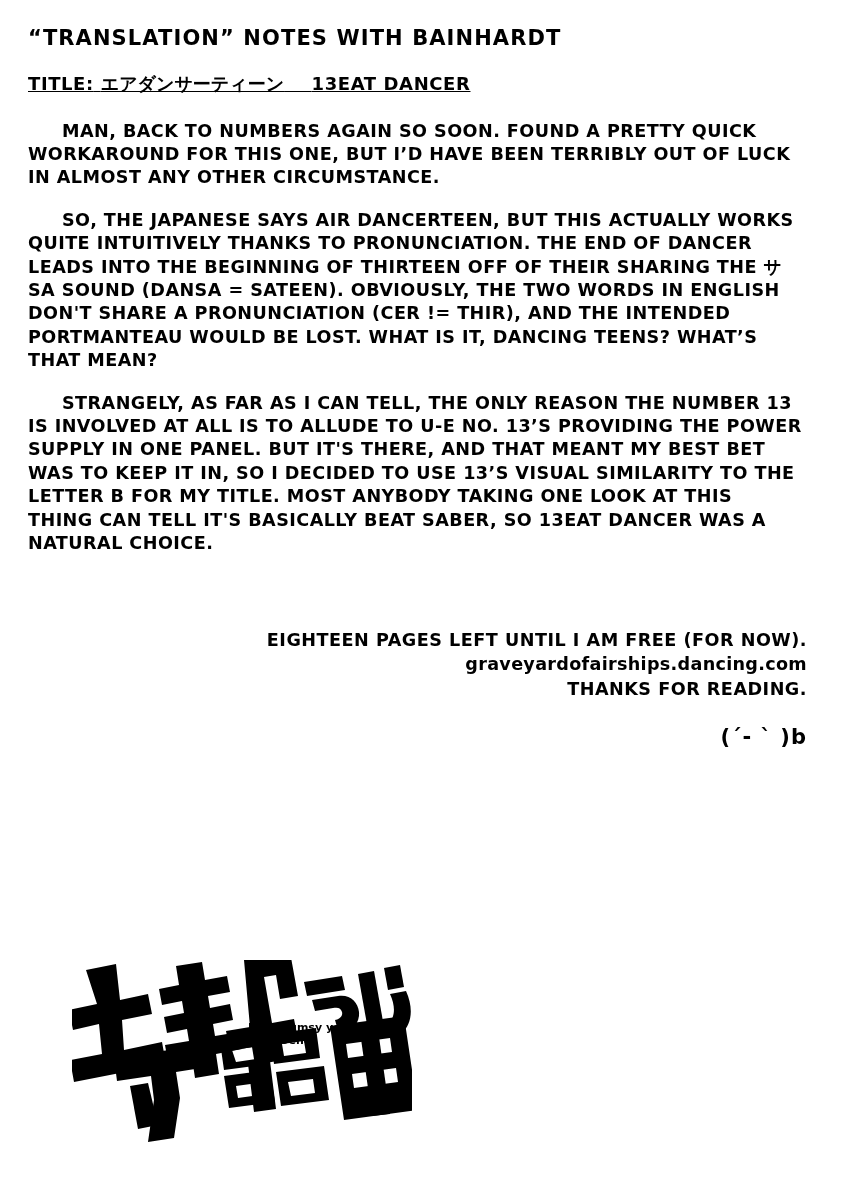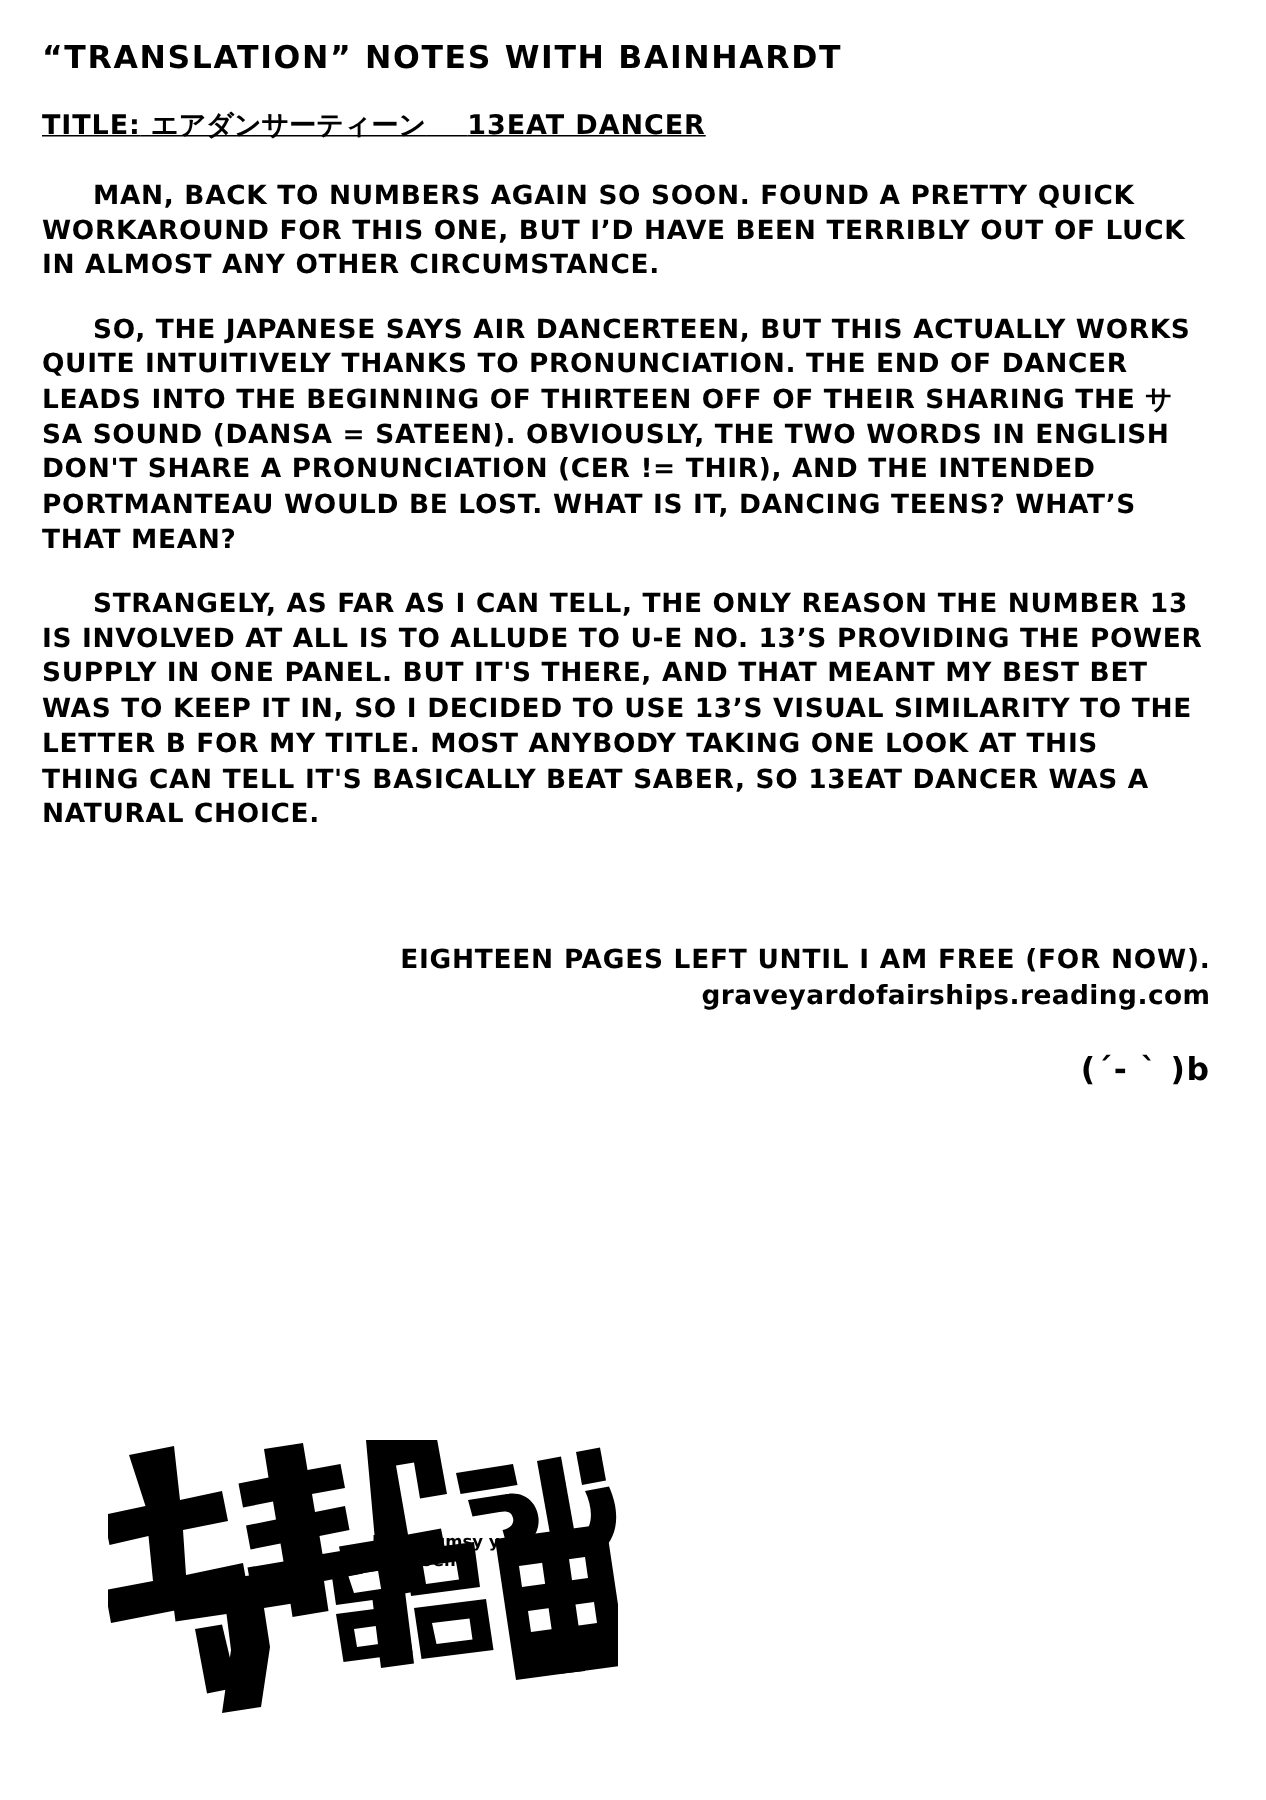--- a/index.html
+++ b/index.html
@@ -127,21 +127,22 @@
     </p>
 
     <p class="para">Man, back to numbers again so soon. Found a pretty quick workaround for this one, but I’d have been terribly out of luck in almost any other circumstance.</p>
     <p class="para">So, the Japanese says air dancerteen, but this actually works quite intuitively thanks to pronunciation. The end of dancer leads into the beginning of thirteen off of their sharing the サ sa sound (dansa = sateen). Obviously, the two words in English don't share a pronunciation (cer != thir), and the intended portmanteau would be lost. What is it, dancing teens? What’s that mean?</p>
     <p class="para">Strangely, as far as I can tell, the only reason the number 13 is involved at all is to allude to u-e no. 13’s providing the power supply in one panel. But it's there, and that meant my best bet was to keep it in, so I decided to use 13’s visual similarity to the letter b for my title. Most anybody taking one look at this thing can tell it's basically Beat Saber, so 13eat Dancer was a natural choice.</p>
 
   </div>
 
   <div class="closing">
     <div>Eighteen pages left until I am free (for now).</div>
-    <div class="credit">graveyardofairships.reading.com</div>
+    <div class="credit">graveyardofairships.dancing.com</div>
+    <div>Thanks for reading.</div>
     <div class="kaomoji">(´- ` )b</div>
   </div>
 
   <div class="logo">
     <svg width="340" height="190" viewBox="0 0 340 190">
       <g fill="#000000">
 
         <path d="M14 10 l30 -6 l4 36 l28 -6 l4 20 l-30 6 l2 30 l38 -8 l4 22 l-92 18 l-4 -22 l32 -6 l-3 -30 l-26 6 l-4 -20 l28 -6 z"></path>
 
         <path d="M104 6 l26 -4 l3 18 l22 -4 l3 16 l-22 4 l2 12 l20 -4 l3 16 l-20 4 l2 12 l24 -4 l3 17 l-26 5 l3 20 l-24 4 l-3 -20 l-24 4 l-3 -17 l24 -4 l-2 -12 l-20 4 l-3 -16 l20 -4 l-2 -12 l-20 4 l-3 -16 l20 -4 z"></path>

